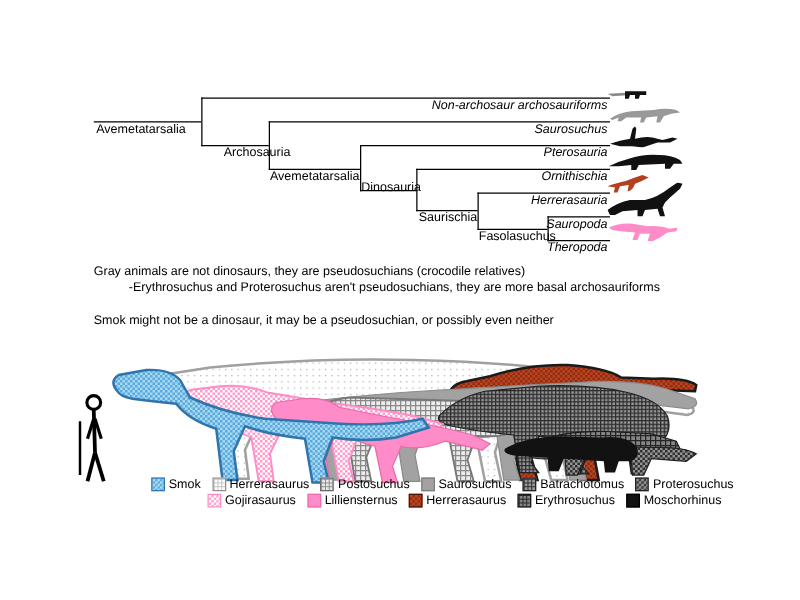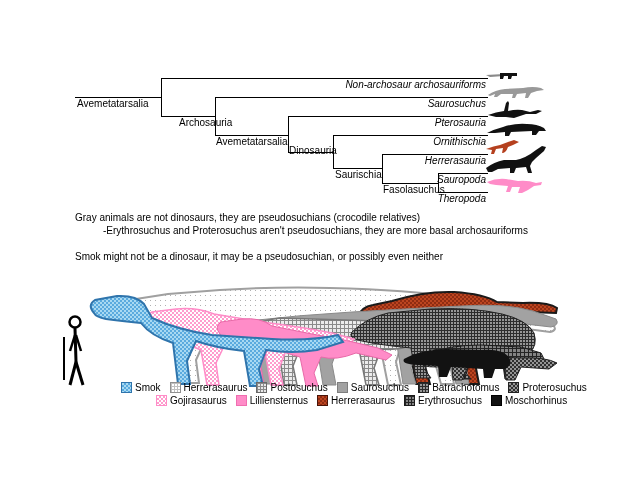--- a/index.html
+++ b/index.html
@@ -204,21 +204,21 @@
     </span>
     <span class="legenditem">
       <span class="swatch" data-pat="grid-dark"></span>
       <span>Batrachotomus</span>
     </span>
     <span class="legenditem">
       <span class="swatch" data-pat="checker-dark"></span>
       <span>Proterosuchus</span>
     </span>
   </div>
-  <div class="legendrow" style="left:156px;top:395px">
+  <div class="legendrow" style="left:166px;top:395px">
     <span class="legenditem">
       <span class="swatch" data-pat="checker-pink"></span>
       <span>Gojirasaurus</span>
     </span>
     <span class="legenditem">
       <span class="swatch" data-pat="solid-pink"></span>
       <span>Lilliensternus</span>
     </span>
     <span class="legenditem">
       <span class="swatch" data-pat="checker-red"></span>

